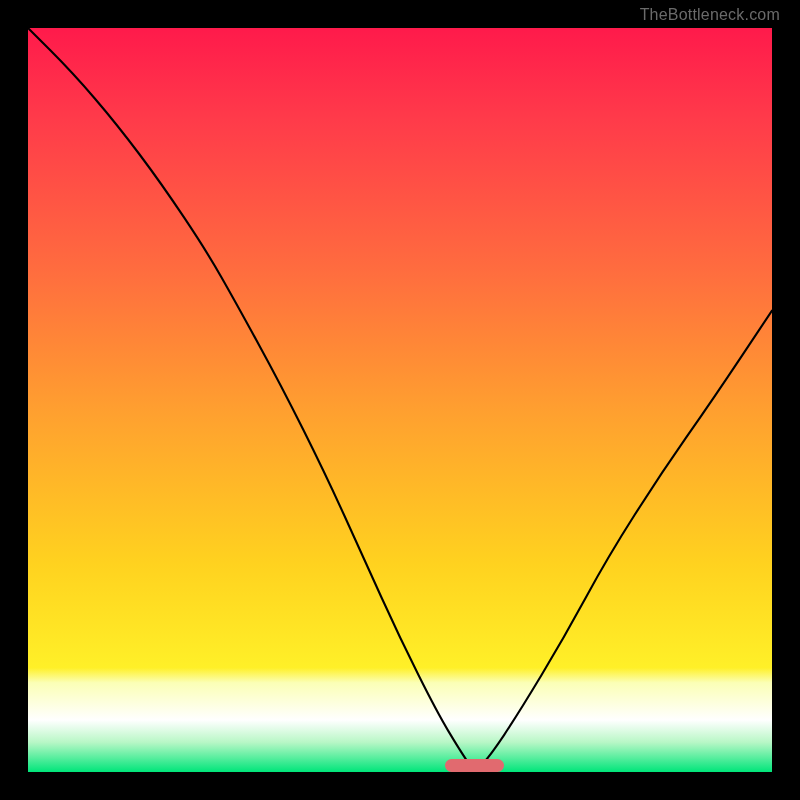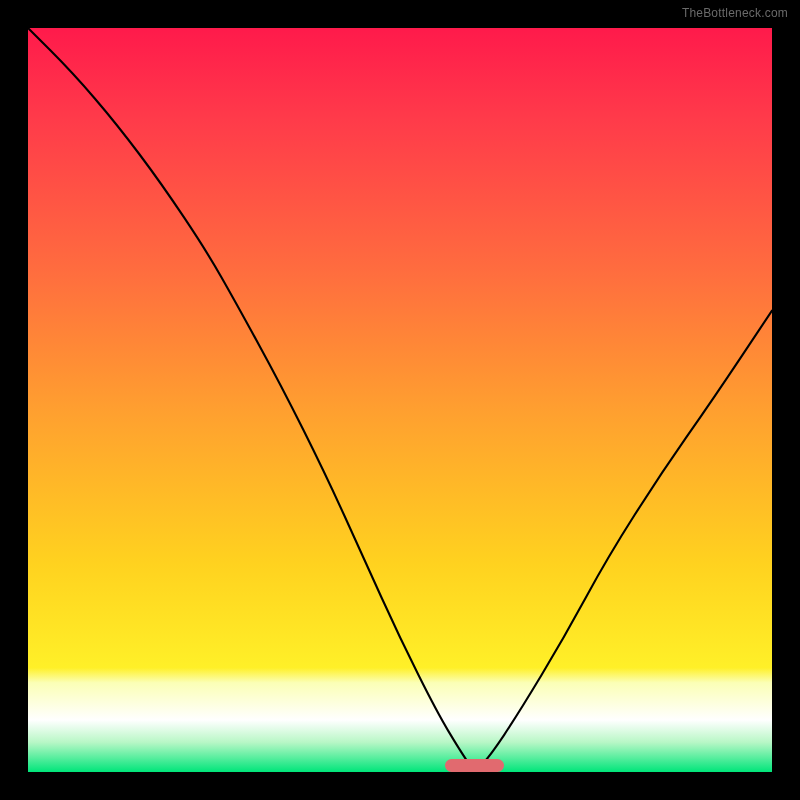--- a/index.html
+++ b/index.html
@@ -13,23 +13,23 @@
   }
   .frame {
     position: relative;
     width: 800px;
     height: 800px;
     background: #000;
   }
   .attribution {
     position: absolute;
     top: 6px;
-    right: 12px;
+    right: 20px;
     color: #6a6a6a;
-    font-size: 12px;
+    font-size: 16px;
     font-weight: 500;
     letter-spacing: 0.2px;
   }
   .plot-area {
     position: absolute;
     left: 28px;
     top: 28px;
     width: 744px;
     height: 744px;
     overflow: hidden;

